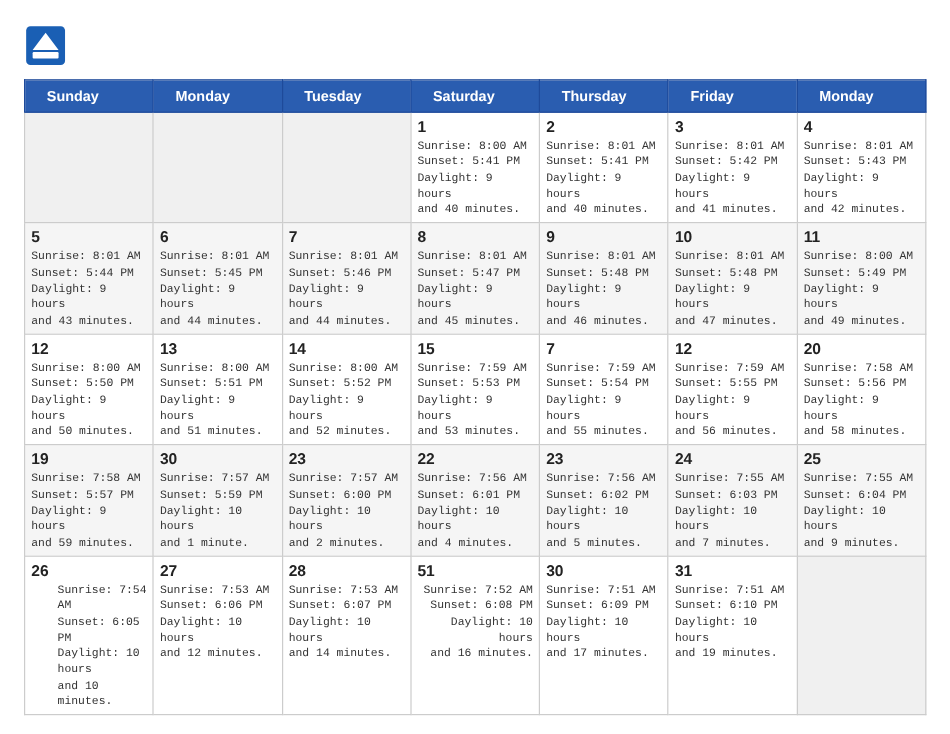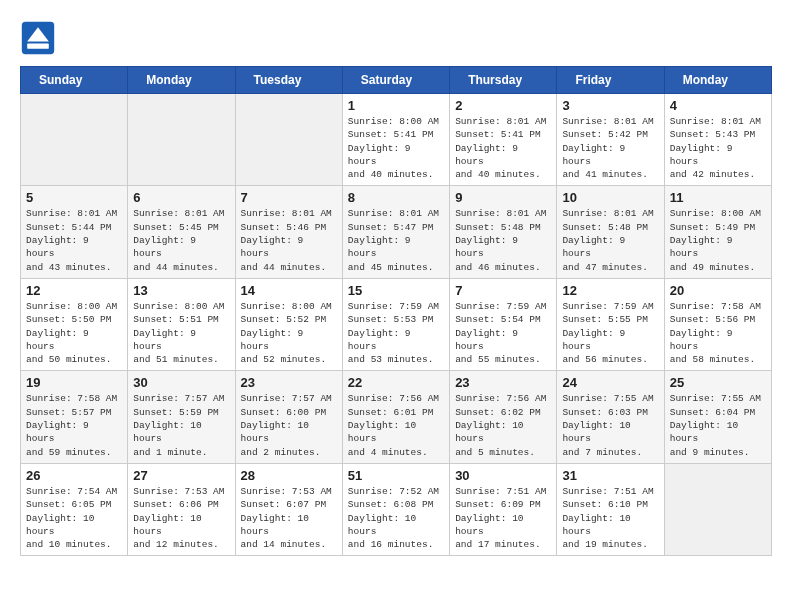--- a/index.html
+++ b/index.html
@@ -306,42 +306,42 @@
           <span class="day-num">25</span>
           <div class="day-info" style="white-space: pre-line;">Sunrise: 7:55 AM
 Sunset: 6:04 PM
 Daylight: 10 hours
 and 9 minutes.</div>
         </td>
       </tr>
       <tr>
         <td>
           <span class="day-num">26</span>
-          <div class="day-info" style="white-space: pre-line;">Sunrise: 7:54 AM
+          <div class="day-info" style="white-space: pre-line; margin-left: 22px;">Sunrise: 7:54 AM
 Sunset: 6:05 PM
 Daylight: 10 hours
 and 10 minutes.</div>
         </td>
         <td>
           <span class="day-num">27</span>
           <div class="day-info" style="white-space: pre-line;">Sunrise: 7:53 AM
 Sunset: 6:06 PM
 Daylight: 10 hours
 and 12 minutes.</div>
         </td>
         <td>
           <span class="day-num">28</span>
           <div class="day-info" style="white-space: pre-line;">Sunrise: 7:53 AM
 Sunset: 6:07 PM
 Daylight: 10 hours
 and 14 minutes.</div>
         </td>
         <td>
           <span class="day-num">51</span>
-          <div class="day-info" style="white-space: pre-line;">Sunrise: 7:52 AM
+          <div class="day-info" style="white-space: pre-line; text-align: right;">Sunrise: 7:52 AM
 Sunset: 6:08 PM
 Daylight: 10 hours
 and 16 minutes.</div>
         </td>
         <td>
           <span class="day-num">30</span>
           <div class="day-info" style="white-space: pre-line;">Sunrise: 7:51 AM
 Sunset: 6:09 PM
 Daylight: 10 hours
 and 17 minutes.</div>

